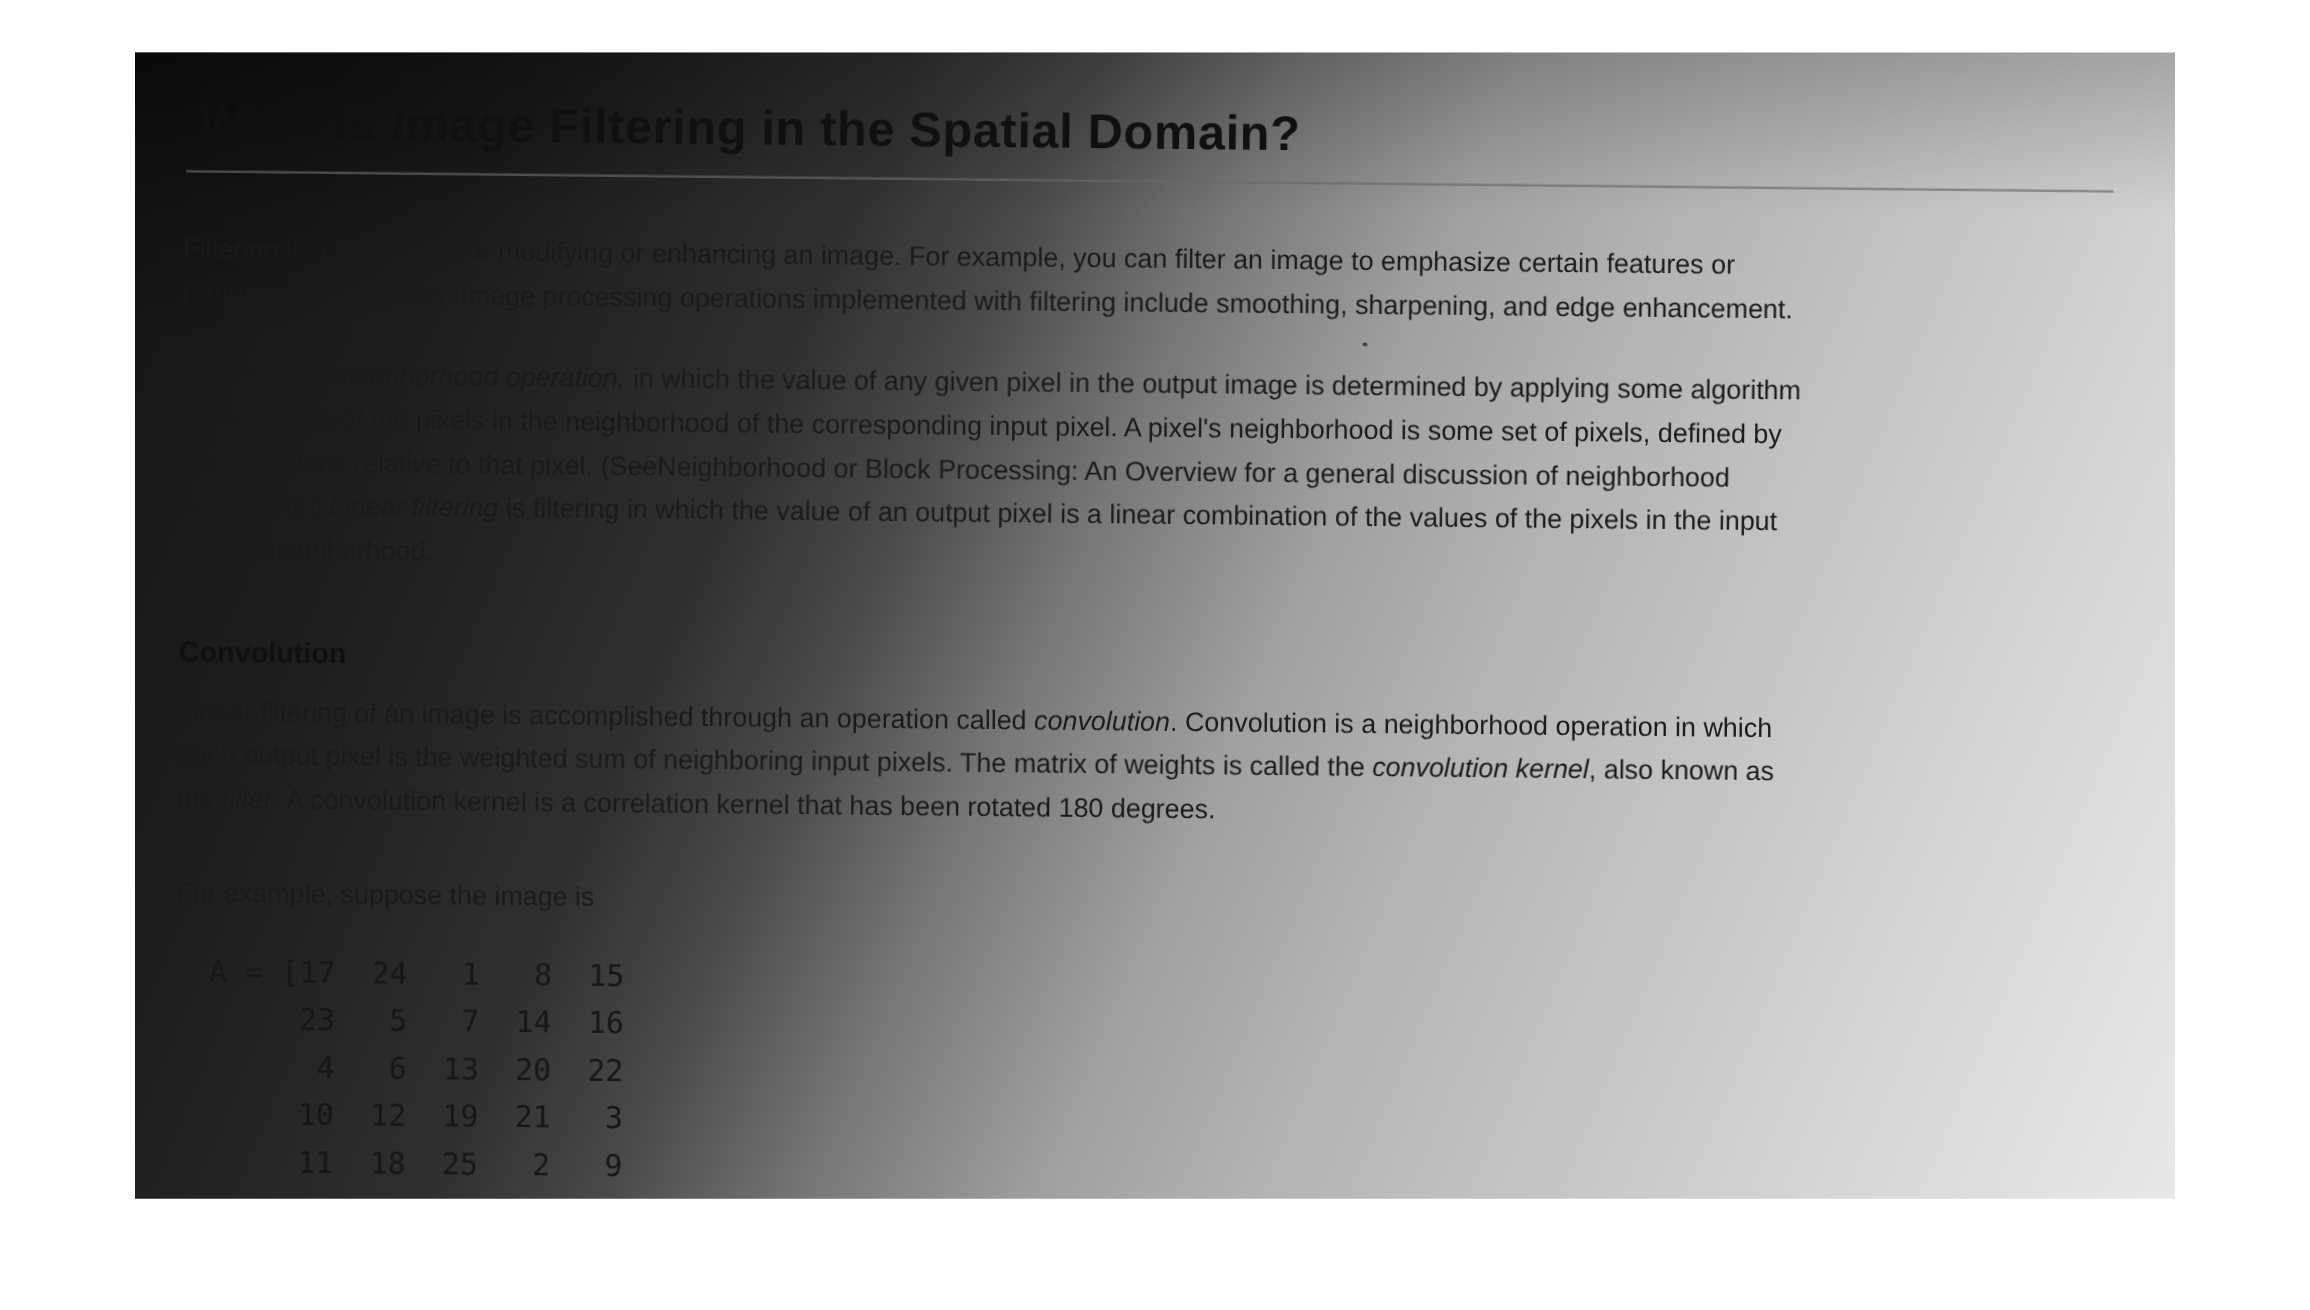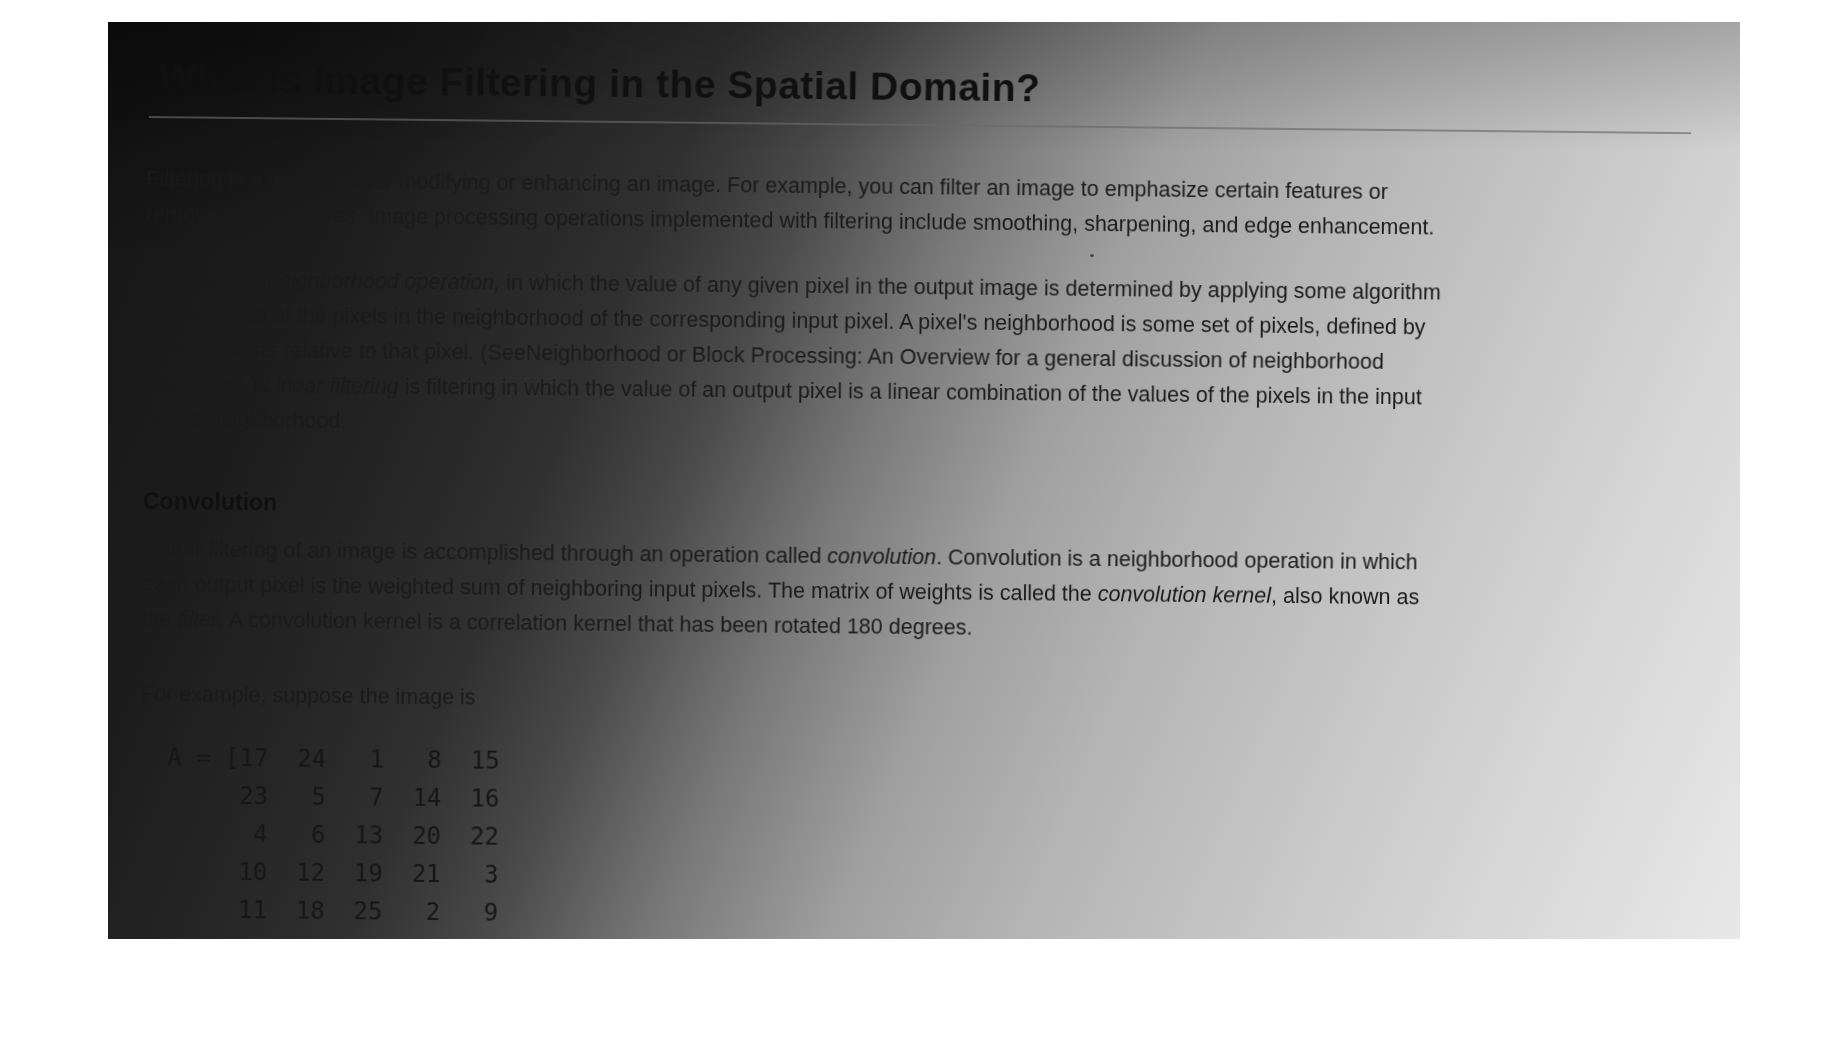--- a/index.html
+++ b/index.html
@@ -12,21 +12,21 @@
     position: relative;
     width: 1848px;
     height: 1048px;
     background: #ffffff;
     overflow: hidden;
   }
   
   .photo {
     position: absolute;
     left: 108px;
-    top: 22px;
+    top: 42px;
     width: 1632px;
     height: 917px;
     overflow: hidden;
     
     background:
       linear-gradient(to bottom, rgba(0,0,0,0.20), rgba(0,0,0,0) 130px),
       radial-gradient(ellipse 50% 42% at -2% -4%, rgba(0,0,0,0.50), rgba(0,0,0,0) 72%),
       linear-gradient(113deg,
         #151515 0%, #1d1d1d 16%, #262626 24%, #303030 31%,
         #4a4a4a 38%, #787878 46%, #a0a0a0 55%, #b4b4b4 64%,

